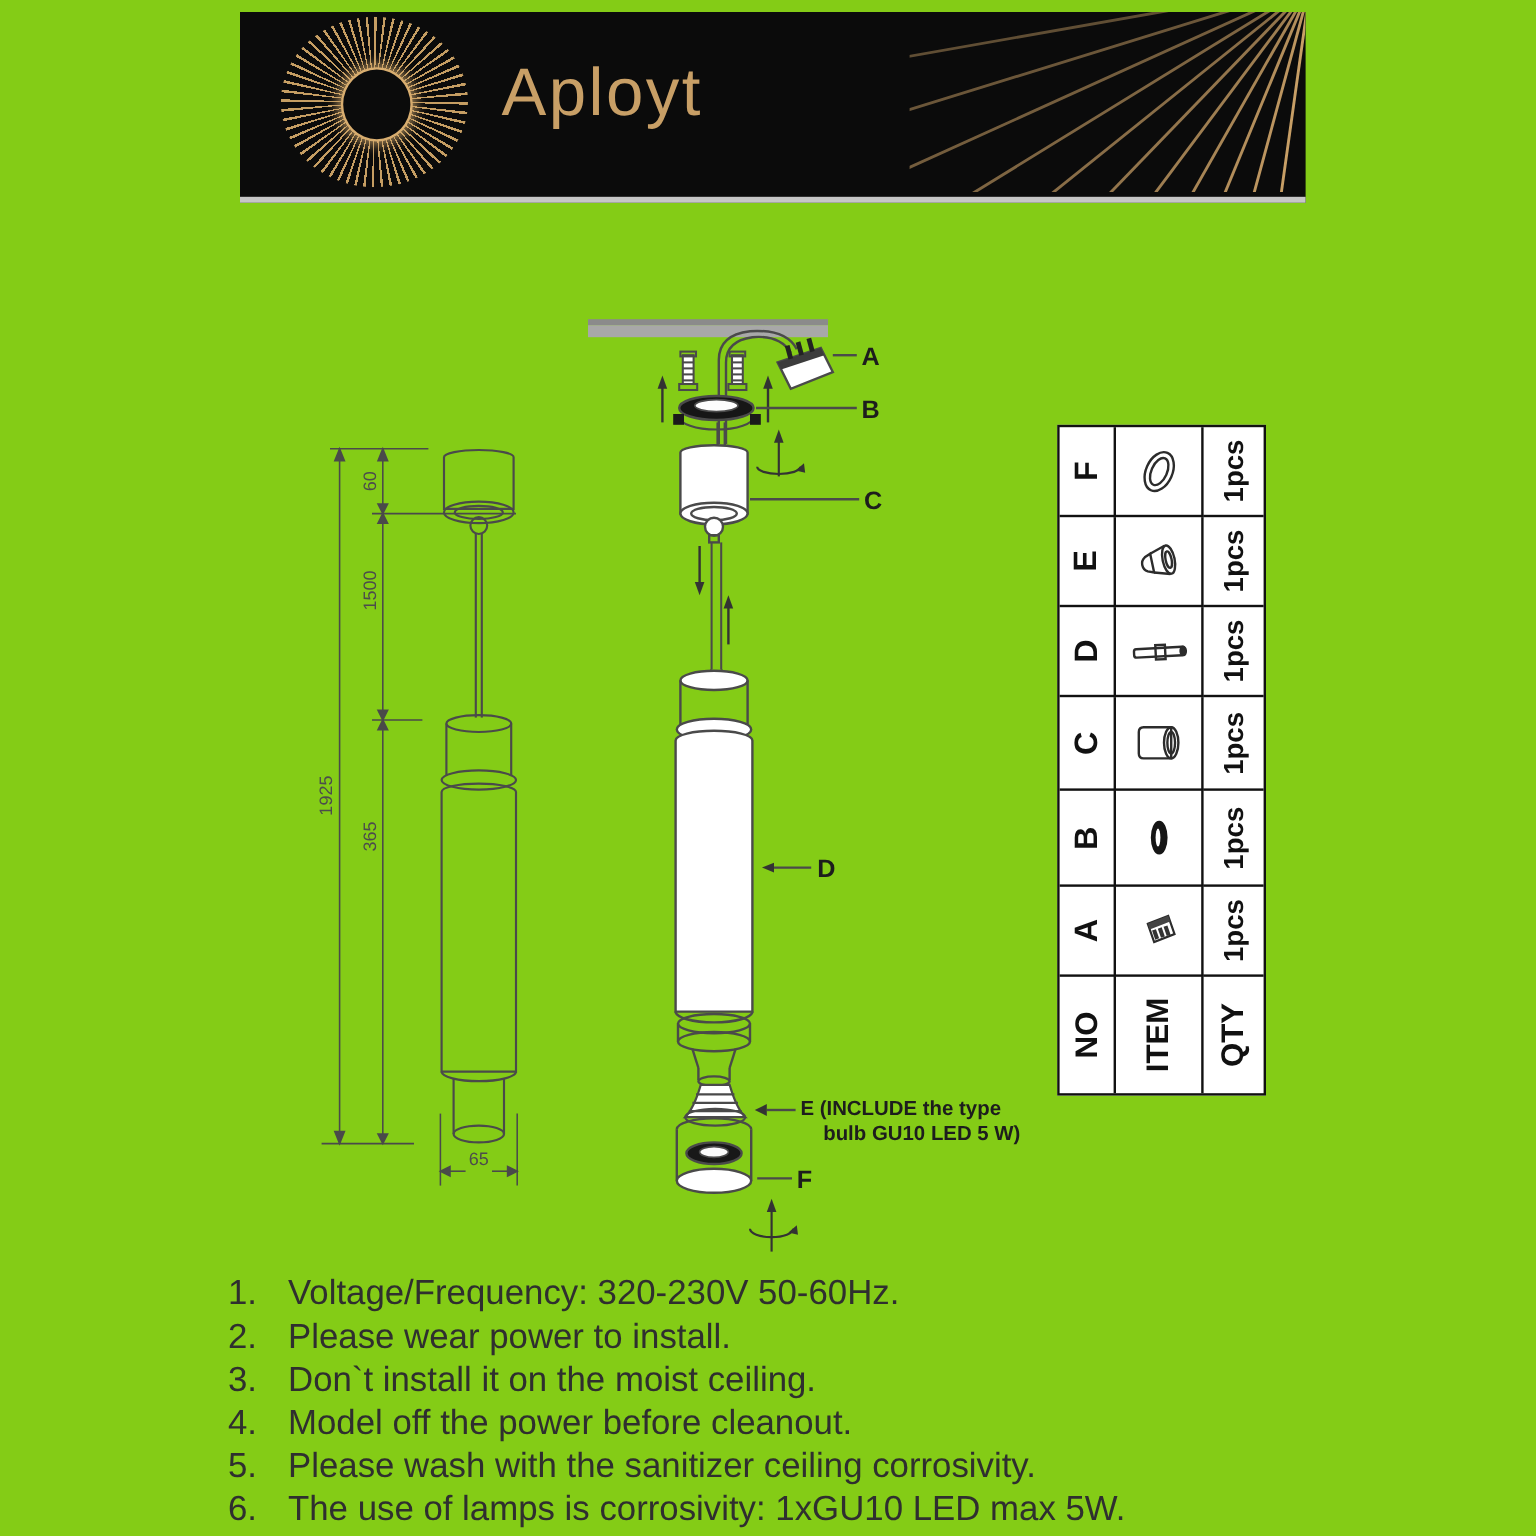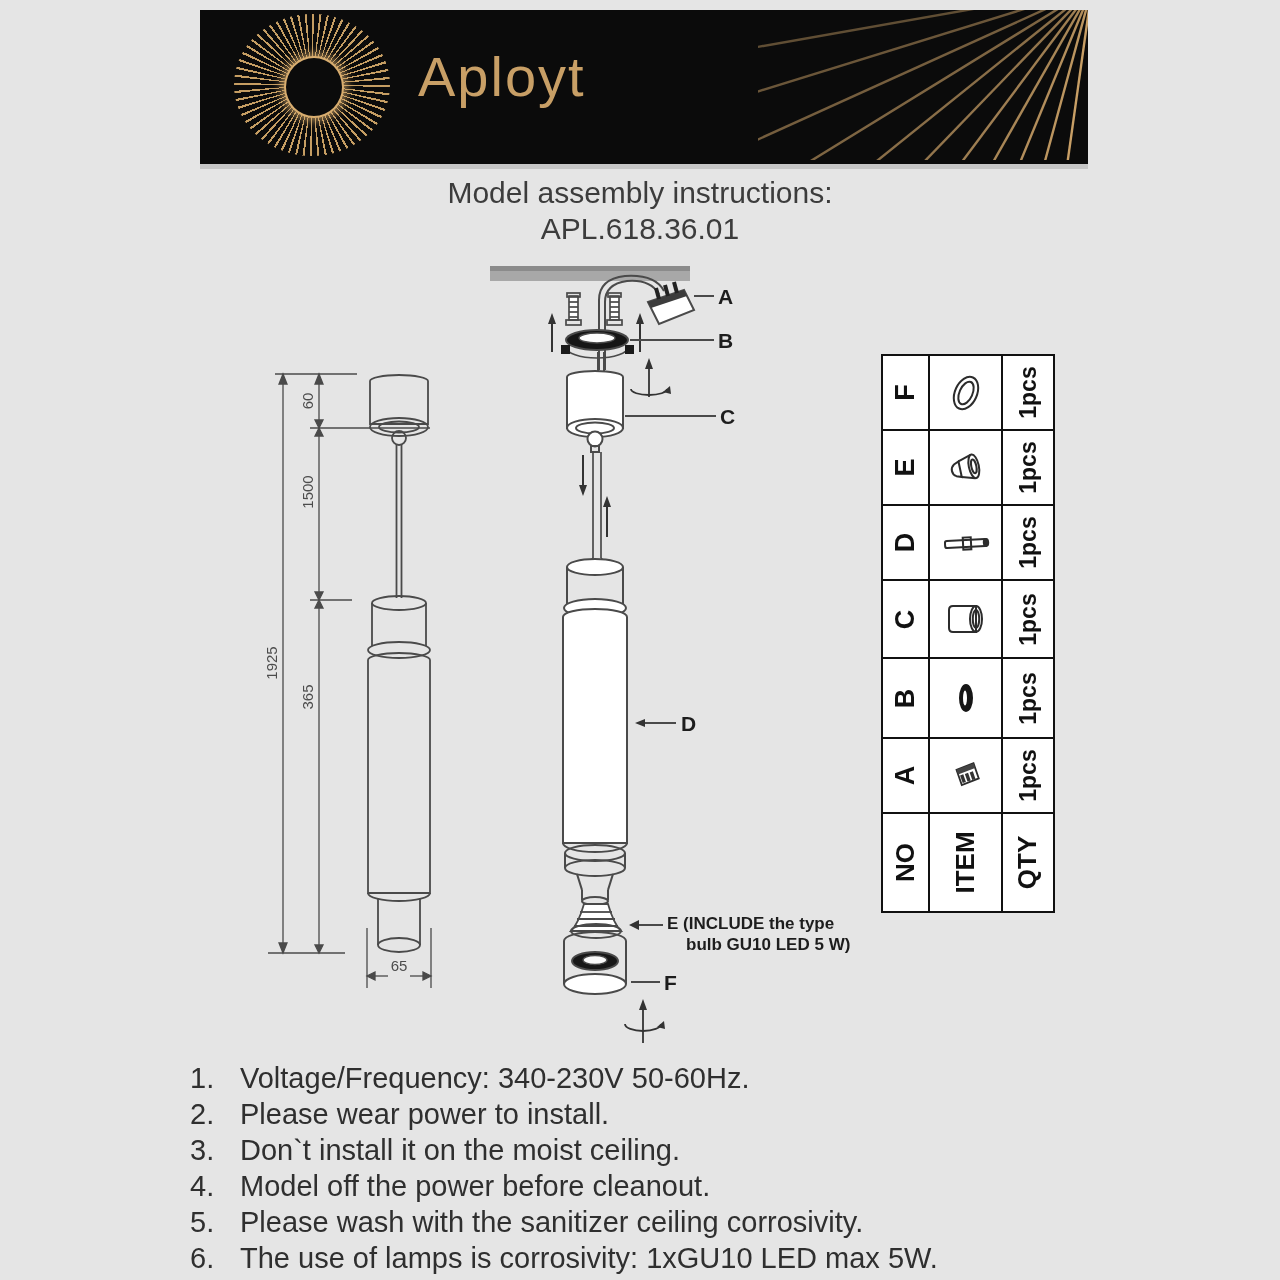--- a/index.html
+++ b/index.html
@@ -1,16 +1,16 @@
 <!DOCTYPE html>
 <html><head>
 <meta charset="utf-8">
 <style>
   html,body{margin:0;padding:0;background:#ffffff;}
-  #page{position:relative;width:1280px;height:1280px;background:#e5e5e5;overflow:hidden;
+  #page{position:relative;width:1280px;height:1280px;background:#84cc16;overflow:hidden;
         font-family:"Liberation Sans", sans-serif;}
 
   
   .banner{position:absolute;left:200px;top:10px;width:888px;height:154px;background:#0b0b0b;
           overflow:hidden;border-bottom:5px solid #c6c6c6;}
   .sunburst{position:absolute;left:34px;top:4px;width:156px;height:142px;border-radius:50%;
     background:
       radial-gradient(closest-side, rgba(11,11,11,1) 0 30%, rgba(11,11,11,0) 38%),
       repeating-conic-gradient(rgba(208,166,104,0.95) 0deg 1.7deg, rgba(11,11,11,0) 1.7deg 6deg);}
   .sunburst .core{position:absolute;left:50px;top:42px;width:56px;height:58px;border-radius:50%;
@@ -71,22 +71,20 @@
         <line x1="334" y1="-22" x2="-143.0" y2="271.4" stroke="#c89f66" stroke-width="2.4" opacity="0.61"></line>
         <line x1="334" y1="-22" x2="-176.0" y2="209.3" stroke="#c89f66" stroke-width="2.4" opacity="0.56"></line>
         <line x1="334" y1="-22" x2="-201.0" y2="143.6" stroke="#c89f66" stroke-width="2.4" opacity="0.51"></line>
         <line x1="334" y1="-22" x2="-217.5" y2="75.2" stroke="#c89f66" stroke-width="2.4" opacity="0.45"></line>
         <line x1="334" y1="-22" x2="-225.3" y2="5.4" stroke="#c89f66" stroke-width="2.4" opacity="0.40"></line>
         <line x1="334" y1="-22" x2="-224.3" y2="-65.0" stroke="#c89f66" stroke-width="2.4" opacity="0.34"></line>
         <line x1="334" y1="-22" x2="-214.6" y2="-134.6" stroke="#c89f66" stroke-width="2.4" opacity="0.29"></line>
       </svg>
   </header>
 
-  <div class="title1">Model assembly instructions:</div>
-  <div class="title2">APL.618.36.01</div>
 
   <svg class="leftdraw" viewBox="250 355 270 650" fill="none" stroke="#4a4a4a" stroke-width="1.6">
 
     <g stroke-width="1.3">
       <line x1="275" y1="374" x2="357" y2="374"></line>
       <line x1="310" y1="428" x2="430" y2="428"></line>
       <line x1="310" y1="600" x2="352" y2="600"></line>
       <line x1="268" y1="953" x2="345" y2="953"></line>
       <line x1="283" y1="374" x2="283" y2="953"></line>
       <line x1="319" y1="374" x2="319" y2="953"></line>
@@ -379,21 +377,21 @@
         <span class="rot hdr">ITEM</span>
       </div>
     <div class="tc last-col last-row">
         <span class="rot hdr">QTY</span>
       </div>
   </div>
 
   <div class="inst-list">
     <div class="inst">
         <span class="num">1.</span>
-        <span class="txt">Voltage/Frequency: 340-230V 50-60Hz.</span>
+        <span class="txt">Voltage/Frequency: 320-230V 50-60Hz.</span>
       </div>
     <div class="inst">
         <span class="num">2.</span>
         <span class="txt">Please wear power to install.</span>
       </div>
     <div class="inst">
         <span class="num">3.</span>
         <span class="txt">Don`t install it on the moist ceiling.</span>
       </div>
     <div class="inst">

